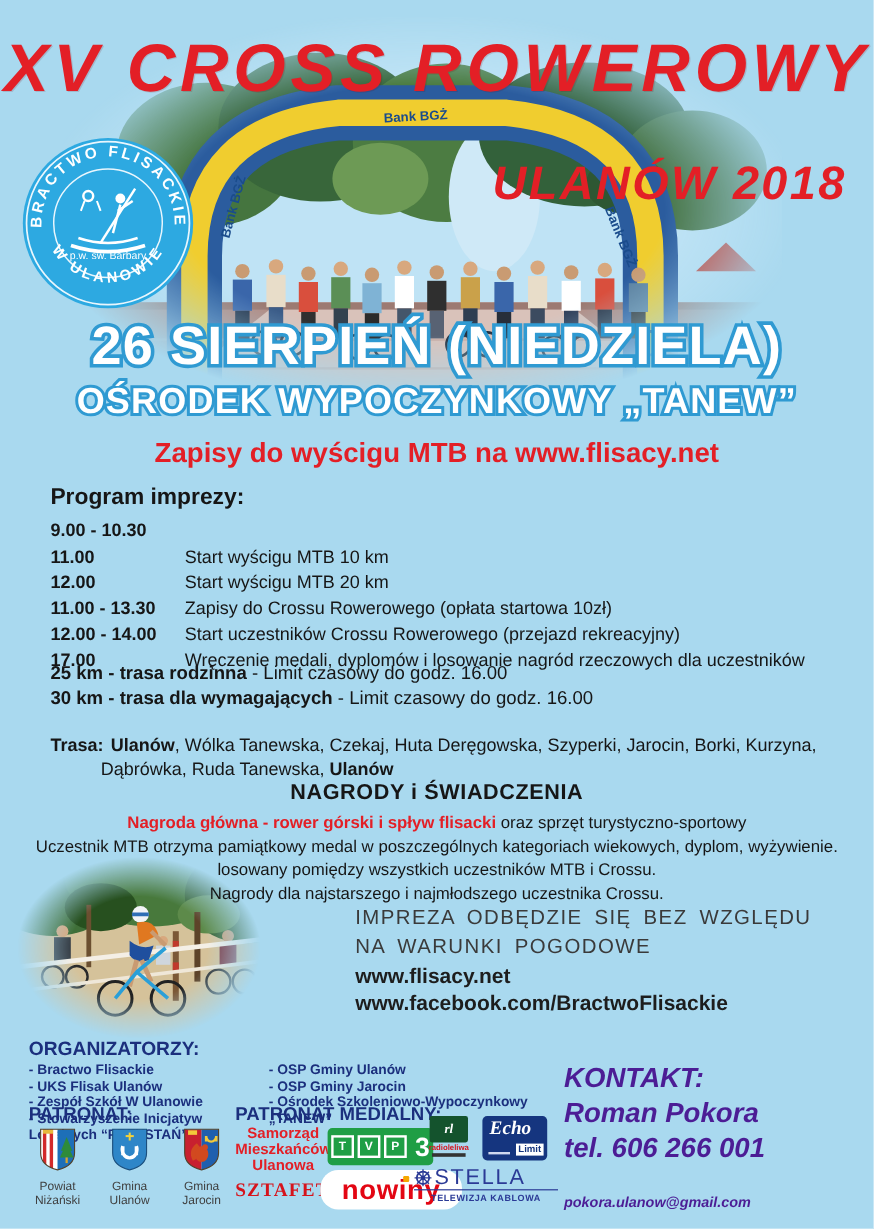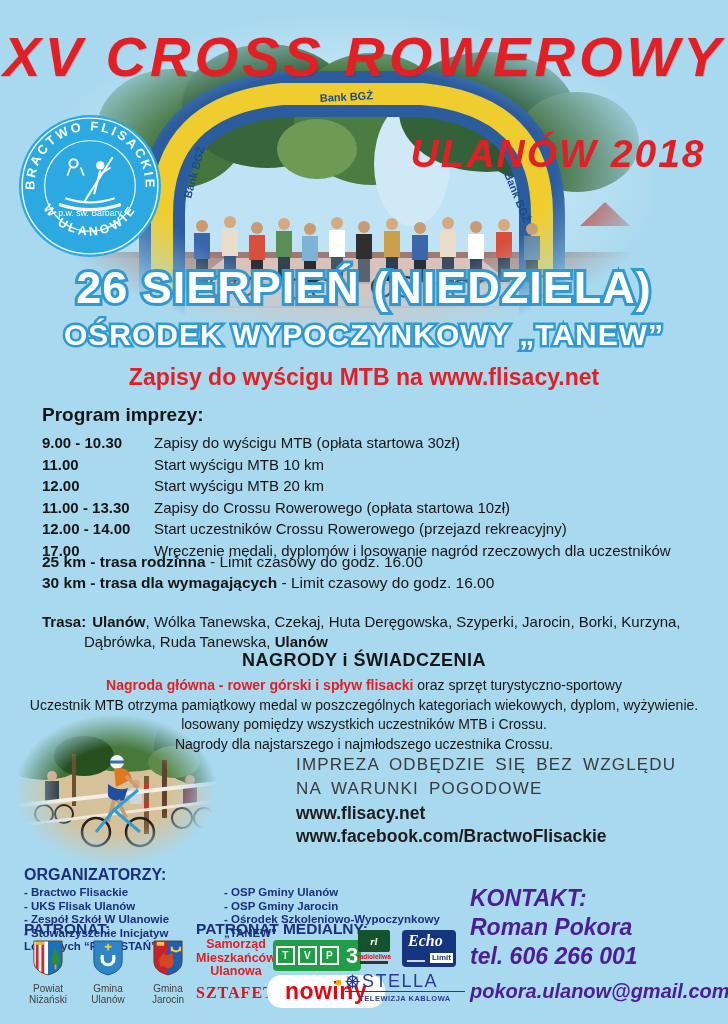--- a/index.html
+++ b/index.html
@@ -103,22 +103,22 @@
   .echo .bar{position:absolute;left:5px;bottom:5px;width:18px;height:2px;background:#cfd8ef;}
   .stella{position:absolute;left:345px;top:972px;width:120px;z-index:3;}
   .stella .row{display:flex;align-items:center;gap:2px;border-bottom:1.5px solid #2b3a96;padding-bottom:1px;}
   .stella .nm{color:#2b3a96;font-size:18px;letter-spacing:1.5px;line-height:1;}
   .stella .sub{color:#2b3a96;font-size:7.5px;font-weight:800;letter-spacing:.5px;margin-top:2px;text-align:center;}
 
   
   .contact{position:absolute;left:470px;top:884px;color:#4c1d95;z-index:3;font-style:italic;}
   .contact .h{font-size:23px;font-weight:800;line-height:29px;}
   .contact .n{font-size:23px;font-weight:800;line-height:29px;}
-  .contact .p{font-size:23px;font-weight:800;line-height:29px;}
-  .contact .e{font-size:20px;font-weight:800;margin-top:9px;}
+  .contact .p{font-size:23px;font-weight:800;line-height:29px;text-align:center;}
+  .contact .e{font-size:12px;font-weight:800;margin-top:24px;}
 </style>
 </head>
 <body>
 
 <div class="poster">
 
   <div class="photo-top">
     <svg viewBox="0 0 600 318" width="600" height="318">
       <rect x="0" y="0" width="600" height="318" fill="#bfe3f5"></rect>
       <g>
@@ -266,21 +266,20 @@
   </div>
 
   <div class="hl hl1">26 SIERPIEŃ (NIEDZIELA)</div>
   <div class="hl hl2">OŚRODEK WYPOCZYNKOWY „TANEW”</div>
   <div class="cta">Zapisy do wyścigu MTB na www.flisacy.net</div>
 
   <div class="program">
     <h2>Program imprezy:</h2>
     <div class="prog-row">
       <span class="prog-time">9.00 - 10.30</span>
-      <span class="prog-desc">Zapisy do wyścigu MTB (opłata startowa 30zł)</span>
     </div>
     <div class="prog-row">
       <span class="prog-time">11.00</span>
       <span class="prog-desc">Start wyścigu MTB 10 km</span>
     </div>
     <div class="prog-row">
       <span class="prog-time">12.00</span>
       <span class="prog-desc">Start wyścigu MTB 20 km</span>
     </div>
     <div class="prog-row">

